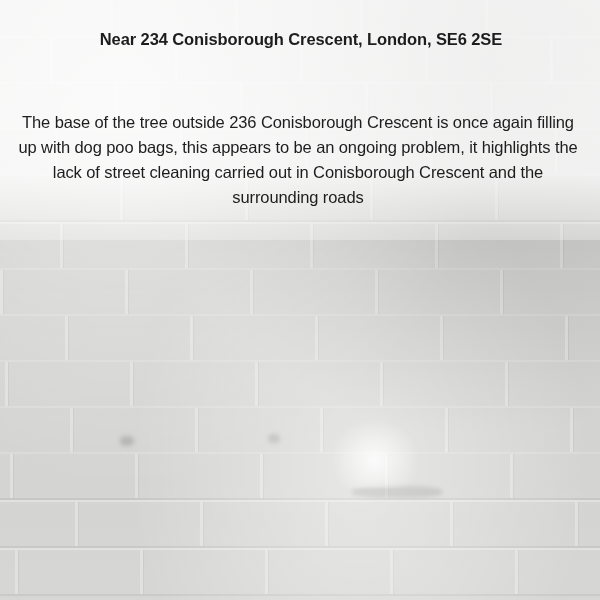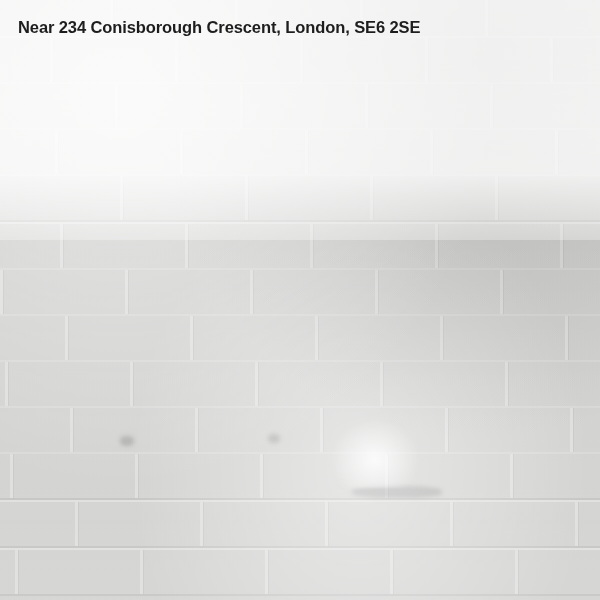--- a/index.html
+++ b/index.html
@@ -76,22 +76,23 @@
     left: 0;
     right: 0;
     top: 0;
     height: 240px;
     background: linear-gradient(180deg, rgba(255,255,255,0.80) 0%, rgba(255,255,255,0.78) 72%, rgba(255,255,255,0.30) 100%);
   }
   
   .content {
     position: absolute;
     inset: 0;
-    padding: 18px 16px 0 16px;
+    padding: 30px 16px 0 16px;
     box-sizing: border-box;
+    text-align: center;
   }
   .location-title {
     font-size: 16.5px;
     font-weight: bold;
     color: #1d1d1d;
     letter-spacing: -0.1px;
     margin: 0 0 0 2px;
     line-height: 1.2;
   }
   .report-body {
@@ -203,15 +204,16 @@
     <div class="dark-patch" style="left:120px; top:436px; width:14px; height:10px;"></div>
     <div class="dark-patch" style="left:268px; top:434px; width:12px; height:9px;"></div>
     <div class="dark-patch" style="left:352px; top:486px; width:90px; height:12px;"></div>
     <div class="tree-base"></div>
     <div class="haze"></div>
     <div class="white-overlay-top"></div>
   </div>
 
   <div class="content">
     <div class="location-title">Near 234 Conisborough Crescent, London, SE6 2SE</div>
+    <div class="report-body">The base of the tree outside 236 Conisborough Crescent is once again filling up with dog poo bags, this appears to be an ongoing problem, it highlights the lack of street cleaning carried out in Conisborough Crescent and the surrounding roads</div>
   </div>
 
 </div>
 
 </body></html>

